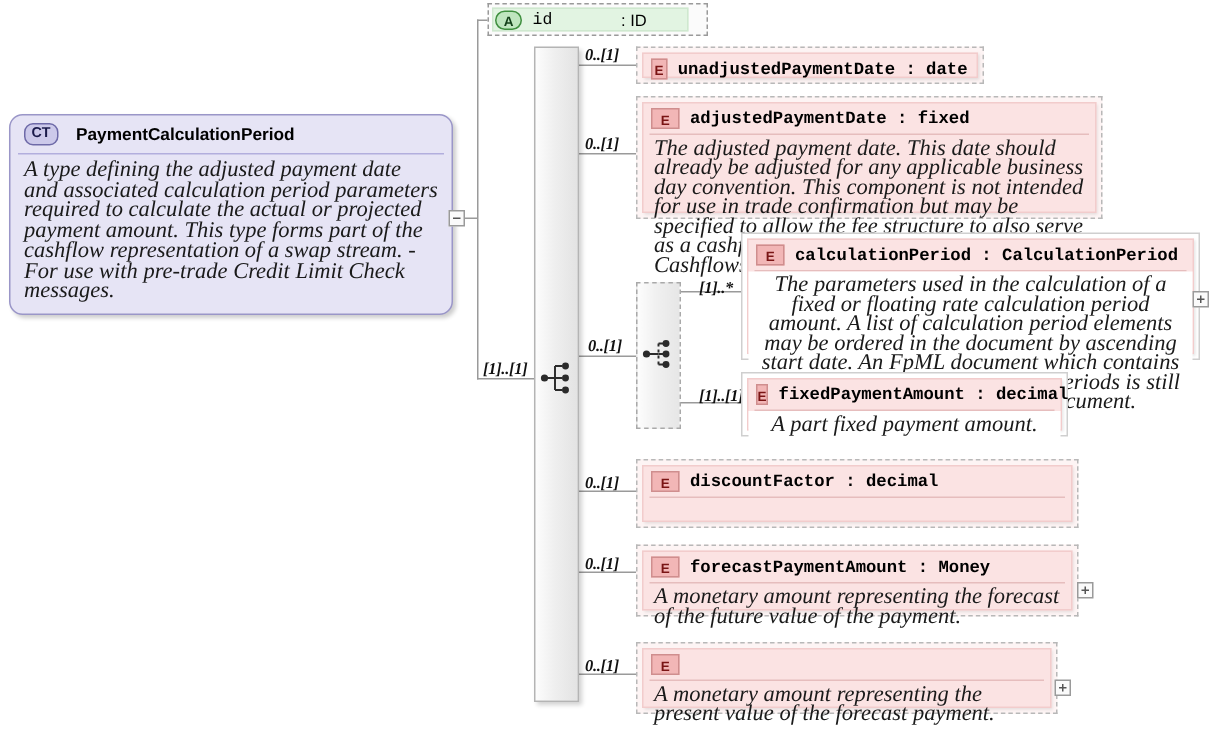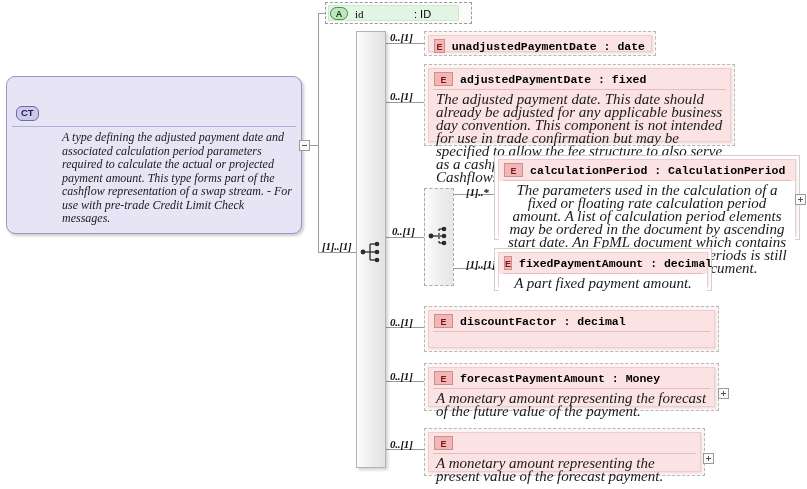--- a/index.html
+++ b/index.html
@@ -51,21 +51,20 @@
     border-radius: 9px;
     background: #e6e4f5;
     box-shadow: 2px 2px 3px rgba(0,0,0,0.20);
     box-sizing: border-box;
   }
   .ct-head {
     display: flex;
     align-items: center;
     padding: 5px 8px 5px 9px;
     gap: 12px;
-    margin-top: 24px;
   }
   .ct-tag {
     display: inline-block;
     border: 1px solid #6e6aa8;
     border-radius: 6px;
     background: #ccc9ea;
     font-family: "Liberation Sans", sans-serif;
     font-size: 9.5px;
     font-weight: bold;
     color: #1a1a4a;
@@ -79,25 +78,24 @@
     color: #000;
   }
   .ct-sep {
     height: 0;
     border-top: 1px solid #b2aedd;
     margin: 0 5px;
   }
   .ct-doc {
     font-family: "Liberation Serif", serif;
     font-style: italic;
-    font-size: 12px;
+    font-size: 15px;
     line-height: 13.5px;
     color: #1a1a1a;
     padding: 4px 8px 7px 9px;
-    margin-left: 46px;
   }
 
   
   .attr-box {
     position: absolute;
     left: 325px;
     top: 2px;
     width: 147px;
     height: 22px;
     border: 1px dashed #9a9a9a;
@@ -128,21 +126,21 @@
     font-weight: bold;
     color: #14401a;
     text-align: center;
     line-height: 13px;
     box-sizing: border-box;
   }
   .attr-name {
     position: absolute;
     left: 26px;
     top: 1px;
-    font-family: Liberation Serif, serif;
+    font-family: Liberation Mono, monospace;
     font-size: 11px;
     color: #000;
     line-height: 14px;
   }
   .attr-type {
     position: absolute;
     left: 85px;
     top: 1px;
     font-family: "Liberation Sans", sans-serif;
     font-size: 11px;
@@ -280,20 +278,21 @@
 <div class="line-h" style="left:386px; top:327px; width:38px;"></div>
 <div class="line-h" style="left:386px; top:381px; width:38px;"></div>
 <div class="line-h" style="left:386px; top:449px; width:38px;"></div>
 
 <div class="line-h" style="left:454px; top:194px; width:40px;"></div>
 <div class="line-h" style="left:454px; top:268px; width:40px;"></div>
 
 <div class="ct-box">
   <div class="ct-head">
     <span class="ct-tag">CT</span>
+    <span class="ct-title">PaymentCalculationPeriod</span>
   </div>
   <div class="ct-sep"></div>
   <div class="ct-doc">A type defining the adjusted payment date and associated calculation period parameters required to calculate the actual or projected payment amount. This type forms part of the cashflow representation of a swap stream. - For use with pre-trade Credit Limit Check messages.</div>
 </div>
 <div class="toggle" style="left:299px; top:140px;"></div>
 
 <div class="attr-box">
   <div class="attr-inner">
     <span class="attr-tag">A</span>
     <span class="attr-name">id</span>

